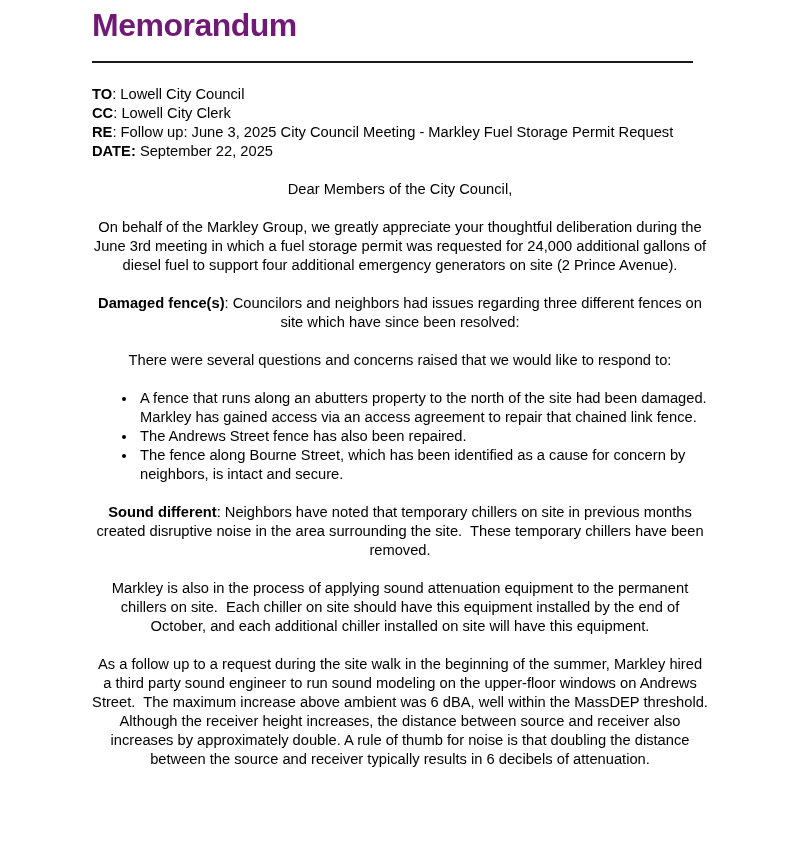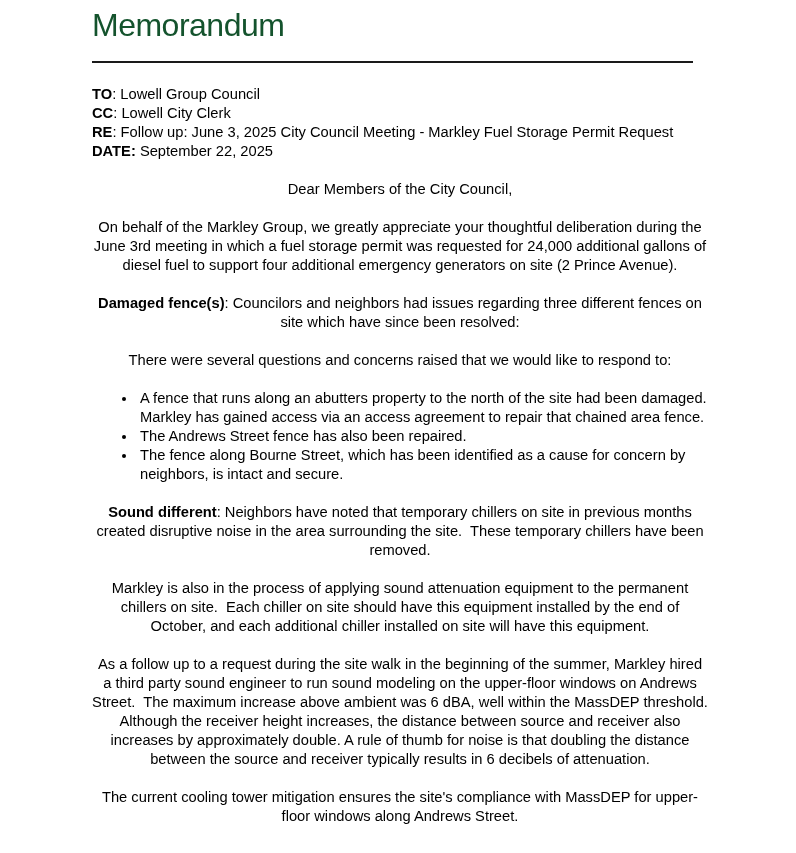--- a/index.html
+++ b/index.html
@@ -16,24 +16,24 @@
     color: #000000;
   }
   .page {
     width: 796px;
     height: 853px;
     padding: 6px 88px 0 92px;
   }
   .memo-title {
     margin: 0;
     font-size: 32px;
-    font-weight: normal;
+    font-weight: bold;
     line-height: 38px;
     letter-spacing: -0.5px;
-    color: #14532d;
+    color: #701a75;
   }
   .title-rule {
     width: 601px;
     height: 1.5px;
     background: #1a1a1a;
     margin-top: 17px;
     border: none;
   }
   .fields {
     margin-top: 22px;
@@ -72,41 +72,40 @@
 </head>
 <body>
 
 <div class="page">
 
   <h1 class="memo-title">Memorandum</h1>
 
   <div class="title-rule"></div>
 
   <div class="fields">
-    <p class="field"><b>TO</b><span>: </span><span>Lowell Group Council</span></p>
+    <p class="field"><b>TO</b><span>: </span><span>Lowell City Council</span></p>
     <p class="field"><b>CC</b><span>: </span><span>Lowell City Clerk</span></p>
     <p class="field"><b>RE</b><span>: </span><span>Follow up: June 3, 2025 City Council Meeting - Markley Fuel Storage Permit Request</span></p>
     <p class="field"><b>DATE:</b><span> </span><span>September 22, 2025</span></p>
   </div>
 
   <p class="para">Dear Members of the City Council,</p>
 
   <p class="para">On behalf of the Markley Group, we greatly appreciate your thoughtful deliberation during the June 3rd meeting in which a fuel storage permit was requested for 24,000 additional gallons of diesel fuel to support four additional emergency generators on site (2 Prince Avenue).</p>
 
   <p class="para"><b>Damaged fence(s)</b><span>: Councilors and neighbors had issues regarding three different fences on site which have since been resolved:</span></p>
 
   <p class="para">There were several questions and concerns raised that we would like to respond to:</p>
 
   <ul class="bullets">
-    <li>A fence that runs along an abutters property to the north of the site had been damaged. Markley has gained access via an access agreement to repair that chained area fence.</li>
+    <li>A fence that runs along an abutters property to the north of the site had been damaged. Markley has gained access via an access agreement to repair that chained link fence.</li>
     <li>The Andrews Street fence has also been repaired.</li>
     <li>The fence along Bourne Street, which has been identified as a cause for concern by neighbors, is intact and secure.</li>
   </ul>
 
   <p class="para"><b>Sound different</b><span>: Neighbors have noted that temporary chillers on site in previous months created disruptive noise in the area surrounding the site.  These temporary chillers have been removed.</span></p>
 
   <p class="para">Markley is also in the process of applying sound attenuation equipment to the permanent chillers on site.  Each chiller on site should have this equipment installed by the end of October, and each additional chiller installed on site will have this equipment.</p>
 
   <p class="para">As a follow up to a request during the site walk in the beginning of the summer, Markley hired a third party sound engineer to run sound modeling on the upper-floor windows on Andrews Street.  The maximum increase above ambient was 6 dBA, well within the MassDEP threshold. Although the receiver height increases, the distance between source and receiver also increases by approximately double. A rule of thumb for noise is that doubling the distance between the source and receiver typically results in 6 decibels of attenuation.</p>
 
-  <p class="para">The current cooling tower mitigation ensures the site's compliance with MassDEP for upper-floor windows along Andrews Street.</p>
 
 </div>
 
 </body></html>

